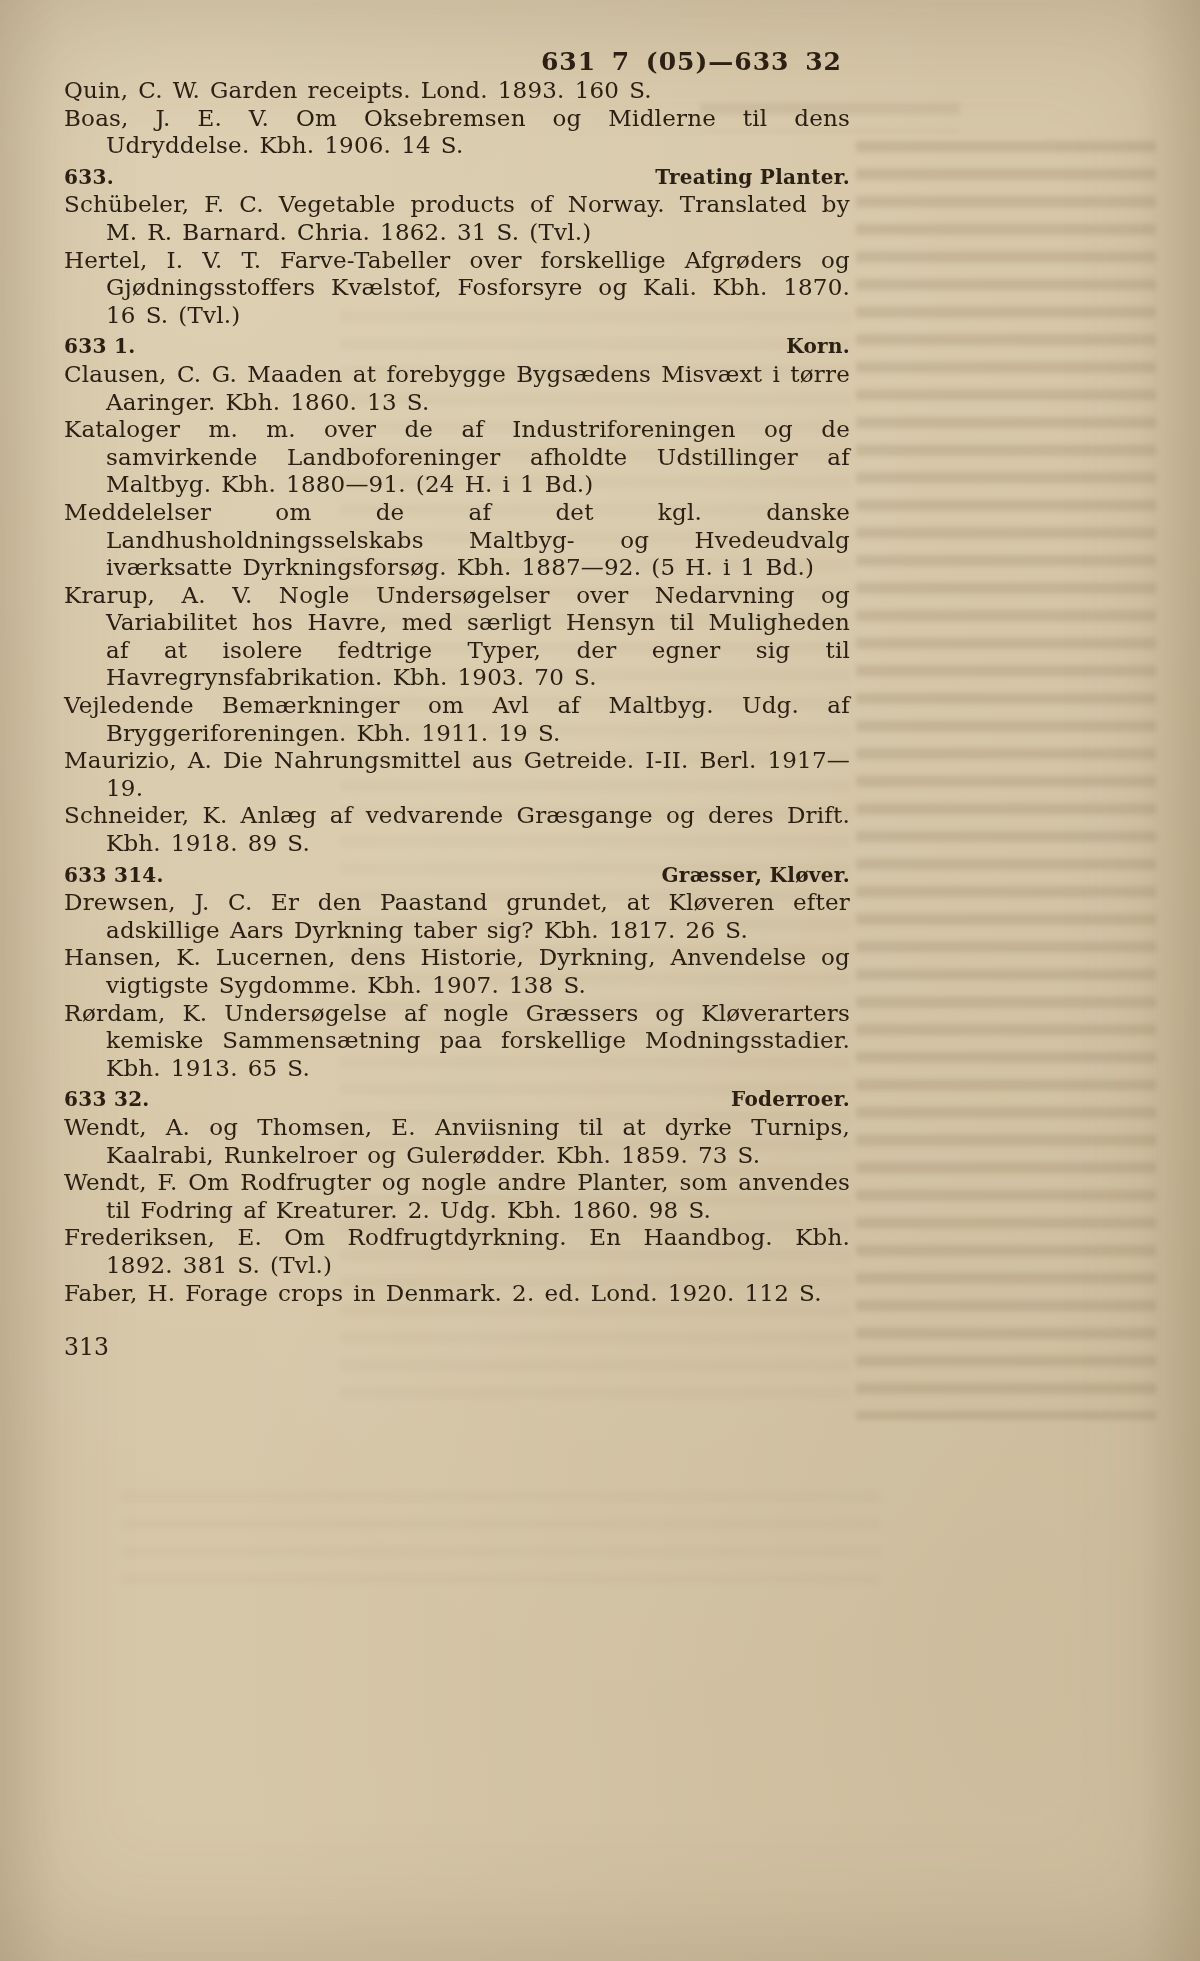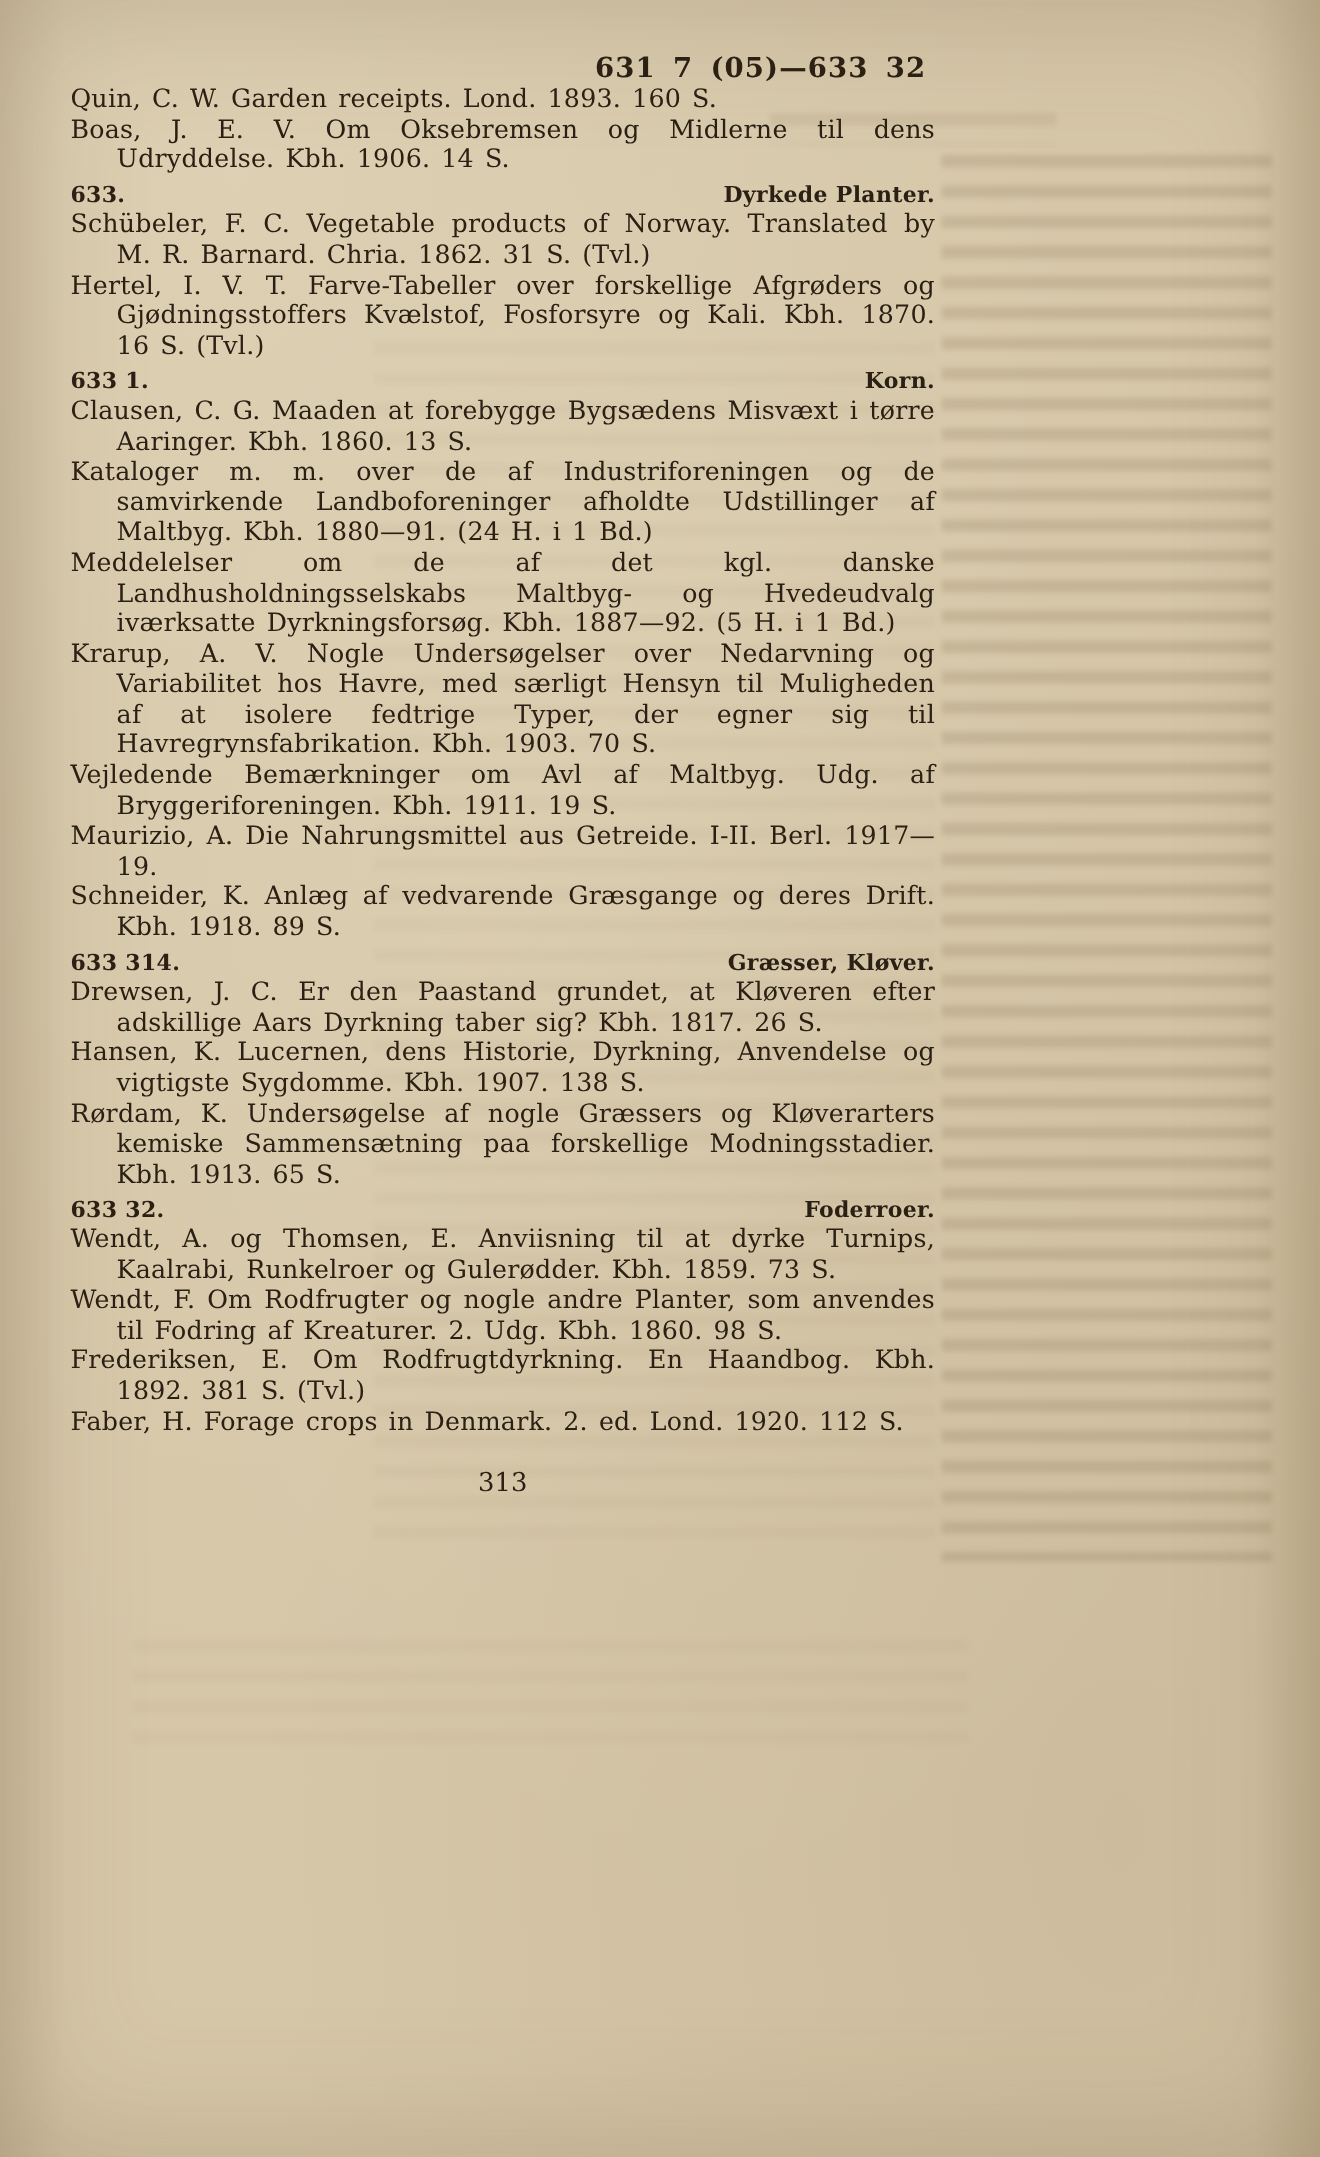--- a/index.html
+++ b/index.html
@@ -76,21 +76,21 @@
     align-items:baseline;
     font-weight:bold;
     font-size:20px;
     line-height:27.6px;
     letter-spacing:.3px;
     margin-top:4px;
   }
   .page-number{
     font-size:23.5px;
     line-height:28px;
-    text-align:center;
+    text-align:left;
     margin-top:26px;
   }
 </style>
 </head>
 <body>
 
 <div class="scan">
   <div class="paper-texture"></div>
 
   <div class="bleed bleed-right"></div>
@@ -99,21 +99,21 @@
   <div class="bleed bleed-bottom"></div>
 
   <div class="page-content">
     <div class="running-head">631 7 (05)—633 32</div>
 
     <div class="entry-list">
         <p class="entry"><span class="seg bold">Quin, C. W.</span><span class="seg"> Garden receipts. Lond. 1893. 160 S.</span></p>
         <p class="entry"><span class="seg bold">Boas, J. E. V.</span><span class="seg"> Om Oksebremsen og Midlerne til dens Udryddelse. Kbh. 1906. 14 S.</span></p>
         <div class="section-heading">
           <span class="sec-num">633.</span>
-          <span class="sec-title">Dyrkede Planter.</span>
+          <span class="sec-title">Treating Planter.</span>
         </div>
         <p class="entry"><span class="seg bold">Schübeler, F. C.</span><span class="seg"> Vegetable products of Norway. Translated by M. R. Barnard. Chria. 1862. 31 S. (Tvl.)</span></p>
         <p class="entry"><span class="seg bold">Hertel, I. V. T.</span><span class="seg"> Farve-Tabeller over forskellige Afgrøders og Gjødningsstoffers Kvælstof, Fosforsyre og Kali. Kbh. 1870. 16 S. (Tvl.)</span></p>
         <div class="section-heading">
           <span class="sec-num">633 1.</span>
           <span class="sec-title">Korn.</span>
         </div>
         <p class="entry"><span class="seg bold">Clausen, C. G.</span><span class="seg"> Maaden at forebygge Bygsædens Misvæxt i tørre Aaringer. Kbh. 1860. 13 S.</span></p>
         <p class="entry"><span class="seg">Kataloger m. m. over de af Industriforeningen og de samvirkende Landboforeninger afholdte Udstillinger af Maltbyg. Kbh. 1880—91. (24 H. i 1 Bd.)</span></p>
         <p class="entry"><span class="seg">Meddelelser om de af det kgl. danske Landhusholdningsselskabs Maltbyg- og Hvedeudvalg iværksatte Dyrkningsforsøg. Kbh. 1887—92. (5 H. i 1 Bd.)</span></p>

